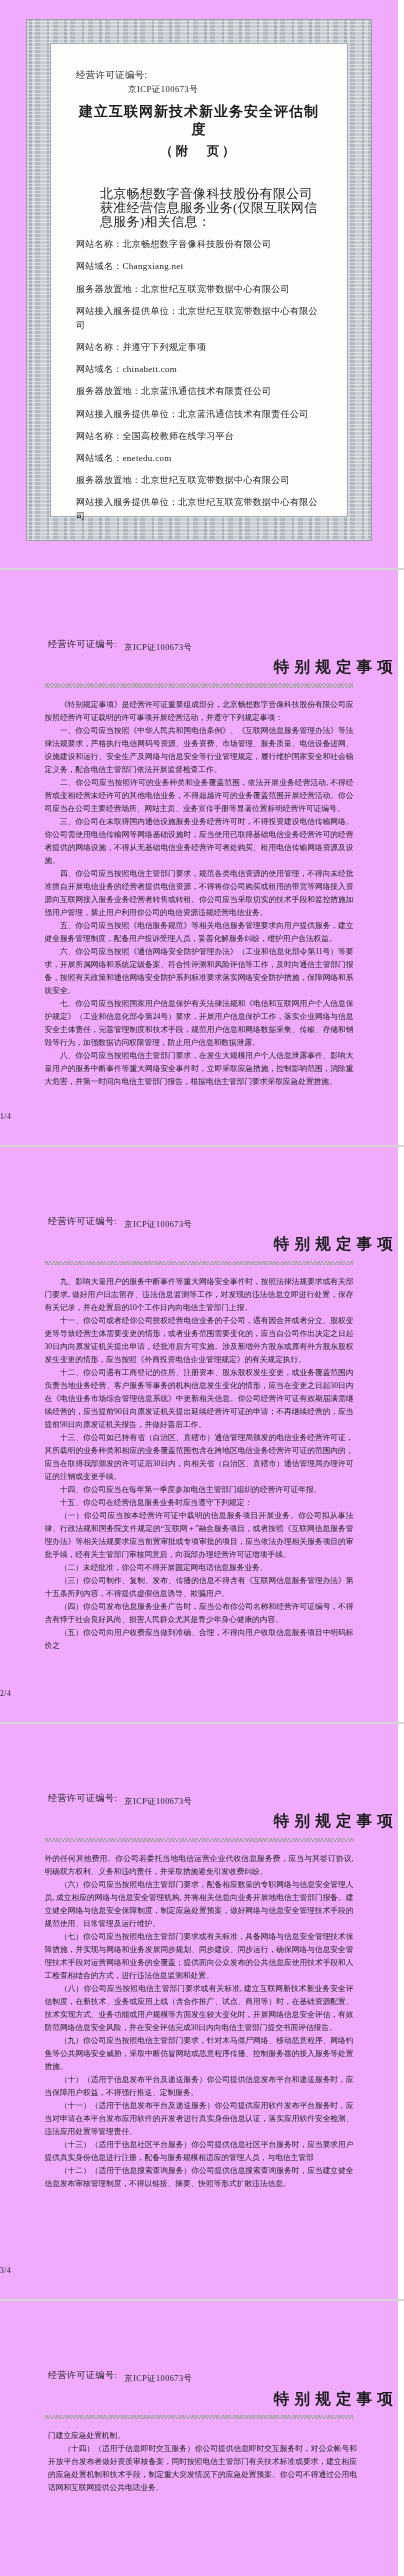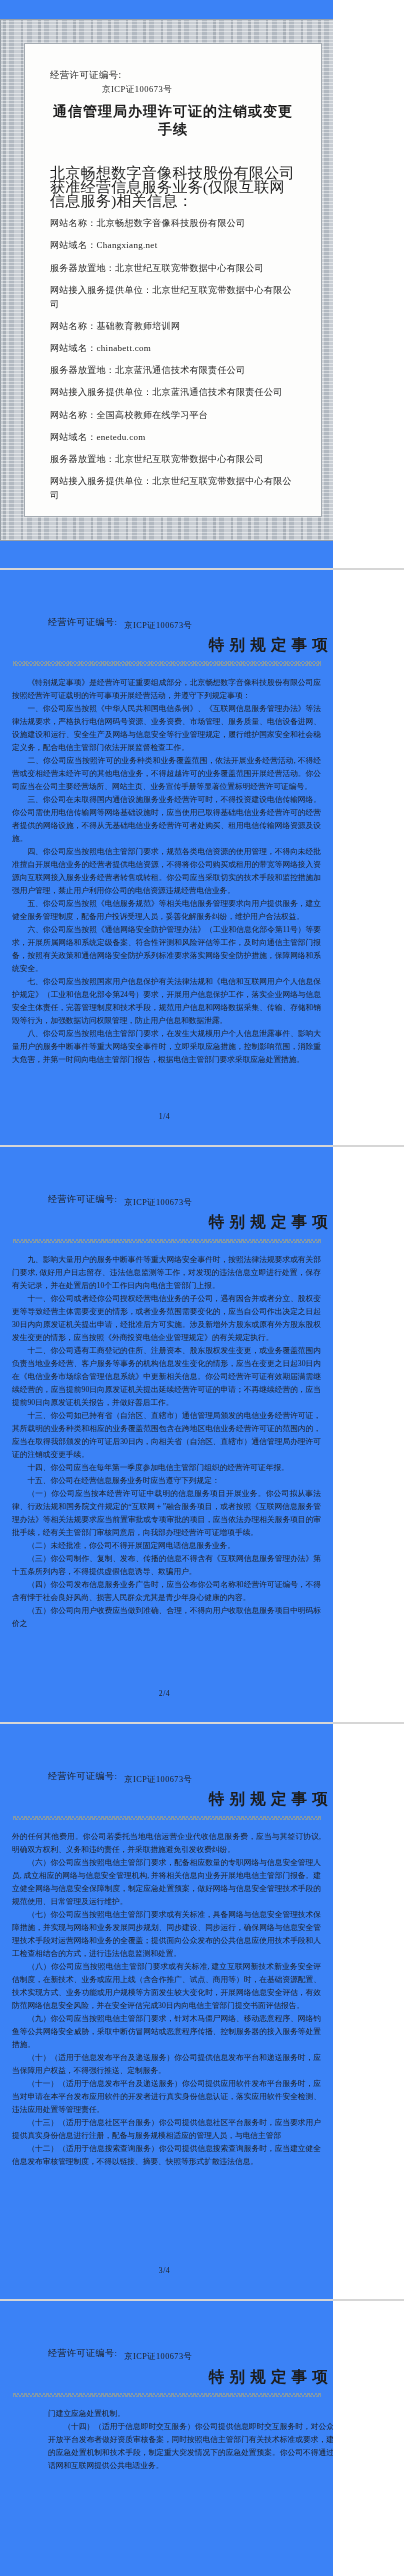--- a/index.html
+++ b/index.html
@@ -3,21 +3,21 @@
 <meta charset="utf-8">
 <style>
   html,body{margin:0;padding:0;}
   body{
     width:405px;
     background:#ffffff;
     font-family:"Liberation Serif", serif;
     color:#1d1d1d;
     -webkit-font-smoothing:antialiased;
   }
-  .sheet{position:relative;width:333px;background:#3b82f6;overflow:hidden;}
+  .sheet{position:relative;width:398px;background:#f0abfc;overflow:hidden;}
   .sheet-sep{height:2.1px;background:#d6d6d6;}
   .s1{height:568px;}
   .s2,.s3,.s4{height:575px;}
   .s5{height:572px;}
 
   
   .cert-frame{
     box-sizing:border-box;
     width:346px;height:522px;
     margin:18.5px auto 0;
@@ -31,77 +31,78 @@
   .cert-inner{
     box-sizing:border-box;width:100%;height:100%;
     background:#fdfdfc;border:0.5px solid #a3aab1;
     padding:13.4px 25px;
   }
   .cert-head{margin-top:12.4px;font-size:9.3px;}
   .cert-num-label{letter-spacing:0.5px;}
   .cert-num-value{display:block;margin-left:52px;margin-top:1.5px;font-size:8.5px;letter-spacing:0.5px;}
   .cert-title{margin-top:7.2px;text-align:center;font-size:14px;font-weight:bold;letter-spacing:1px;}
   .cert-subtitle{margin-top:4.1px;text-align:center;font-size:12.4px;font-weight:bold;letter-spacing:3.1px;}
-  .cert-intro{margin-top:27px;font-size:15px;line-height:14px;letter-spacing:0.3px;}
+  .cert-intro{margin-top:27px;font-size:13px;line-height:14px;letter-spacing:0.3px;margin-left:24px;}
   .cert-entries{margin-top:6.2px;}
   .entry{font-size:9px;line-height:14px;margin:8.2px 0;letter-spacing:0.3px;}
   .entry-value{letter-spacing:0.3px;text-align:right;}
 
   
-  .sp{box-sizing:border-box;padding-top:46px;}
+  .sp{box-sizing:border-box;padding-top:68px;}
   .sp-head{padding:0 48px;font-size:9px;letter-spacing:0.5px;}
   .sp-num-value{margin-left:4.1px;position:relative;top:2.6px;font-size:8.2px;}
   .sp-title{margin-top:6.2px;text-align:right;font-size:15.5px;font-weight:bold;letter-spacing:5.2px;}
   .zigzag{
     margin:5.2px auto 0;width:308px;height:4.1px;opacity:.75;
     background:
       repeating-linear-gradient(45deg, #99a191 0 1px, transparent 1px 2.6px),
       repeating-linear-gradient(-45deg, #99a191 0 1px, transparent 1px 2.6px);
   }
   .sp-body{
     margin:10.3px auto 0;width:309px;height:398px;overflow:hidden;
     font-size:7.7px;line-height:13px;text-align:justify;
   }
   .s5 .sp-body{height:auto;margin-left:48px;}
   .sp-par{margin:0;text-indent:2em;}
   .sp-par.noindent{text-indent:0;}
-  .page-num{position:absolute;left:0;right:4px;bottom:24px;text-align:center;font-size:7.7px;letter-spacing:0.5px;}
+  .page-num{position:absolute;left:0;right:4px;bottom:24px;font-size:7.7px;letter-spacing:0.5px;}
 </style>
 </head>
 <body>
 
 <div class="sheet s1">
   <div class="cert-frame">
     <div class="cert-inner">
       <div class="cert-head">
         <span class="cert-num-label">经营许可证编号:</span>
         <span class="cert-num-value">京ICP证100673号</span>
       </div>
-      <div class="cert-title">通信管理局办理许可证的注销或变更手续</div>
+      <div class="cert-title">建立互联网新技术新业务安全评估制度</div>
+      <div class="cert-subtitle">（附　页）</div>
       <div class="cert-intro">北京畅想数字音像科技股份有限公司获准经营信息服务业务(仅限互联网信息服务)相关信息：</div>
       <div class="cert-entries">
 
           <div class="entry">
             <span class="entry-label">网站名称：</span><span class="entry-value">北京畅想数字音像科技股份有限公司</span>
           </div>
 
           <div class="entry">
             <span class="entry-label">网站域名：</span><span class="entry-value">Changxiang.net</span>
           </div>
 
           <div class="entry">
             <span class="entry-label">服务器放置地：</span><span class="entry-value">北京世纪互联宽带数据中心有限公司</span>
           </div>
 
           <div class="entry">
             <span class="entry-label">网站接入服务提供单位：</span><span class="entry-value">北京世纪互联宽带数据中心有限公司</span>
           </div>
 
           <div class="entry">
-            <span class="entry-label">网站名称：</span><span class="entry-value">基础教育教师培训网</span>
+            <span class="entry-label">网站名称：</span><span class="entry-value">并遵守下列规定事项</span>
           </div>
 
           <div class="entry">
             <span class="entry-label">网站域名：</span><span class="entry-value">chinabett.com</span>
           </div>
 
           <div class="entry">
             <span class="entry-label">服务器放置地：</span><span class="entry-value">北京蓝汛通信技术有限责任公司</span>
           </div>
 

